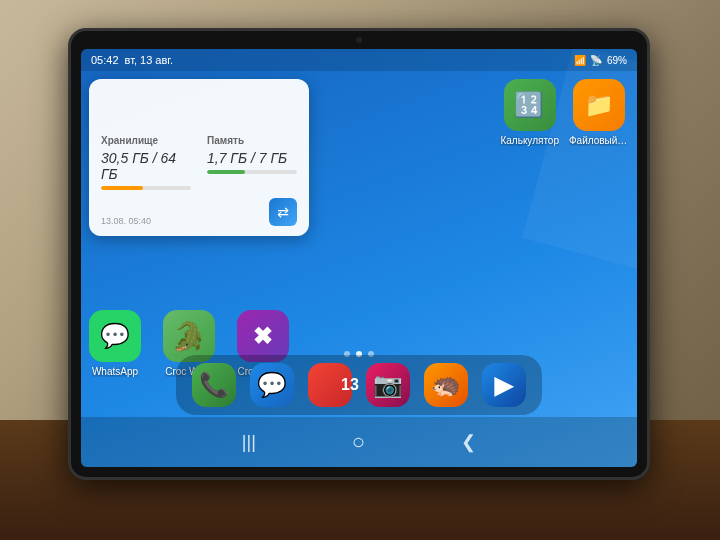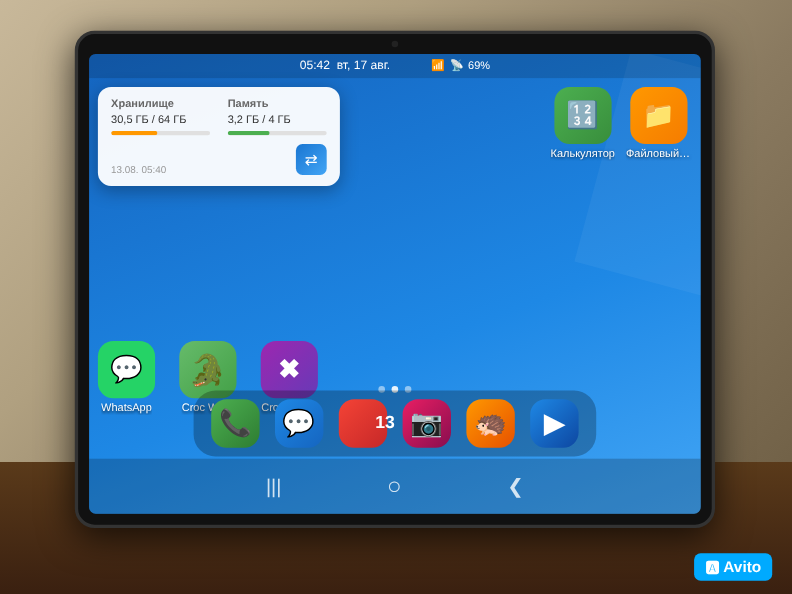--- a/index.html
+++ b/index.html
@@ -66,21 +66,21 @@
 
     
     .status-bar {
       position: absolute;
       top: 0;
       left: 0;
       right: 0;
       height: 22px;
       display: flex;
       align-items: center;
-      justify-content: center;
+      justify-content: space-between;
       padding: 0 10px;
       background: rgba(0,0,0,0.15);
       z-index: 10;
       gap: 38px;
     }
 
     .status-left {
       display: flex;
       align-items: center;
       gap: 6px;
@@ -110,32 +110,34 @@
       z-index: 5;
     }
 
     .widget-row {
       display: flex;
       gap: 16px;
     }
 
     .widget-col {
       flex: 1;
+      margin-top: 46px;
     }
 
     .widget-label {
       font-size: 10px;
       color: #666;
       font-weight: 600;
       margin-bottom: 4px;
     }
 
     .widget-value {
-      font-size: 10px;
+      font-size: 14px;
       color: #333;
+      font-style: italic;
     }
 
     .progress-bar {
       height: 4px;
       background: #e0e0e0;
       border-radius: 2px;
       margin-top: 4px;
       overflow: hidden;
     }
 
@@ -330,41 +332,41 @@
 
   <div class="tablet">
     <div class="front-camera"></div>
 
     <div class="screen">
       <div class="light-leak"></div>
 
       <div class="status-bar">
         <div class="status-left">
           <span>05:42</span>
-          <span>вт, 17 авг.</span>
+          <span>вт, 13 авг.</span>
         </div>
         <div class="status-right">
           <span>📶</span>
           <span>📡</span>
           <span>69%</span>
         </div>
       </div>
 
       <div class="storage-widget">
         <div class="widget-row">
           <div class="widget-col">
             <div class="widget-label">Хранилище</div>
             <div class="widget-value">30,5 ГБ / 64 ГБ</div>
             <div class="progress-bar">
               <div class="progress-fill-storage"></div>
             </div>
           </div>
           <div class="widget-col">
             <div class="widget-label">Память</div>
-            <div class="widget-value">3,2 ГБ / 4 ГБ</div>
+            <div class="widget-value">1,7 ГБ / 7 ГБ</div>
             <div class="progress-bar">
               <div class="progress-fill-memory"></div>
             </div>
           </div>
         </div>
         <div class="widget-footer">
           <span class="widget-date">13.08. 05:40</span>
           <div class="widget-icon">⇄</div>
         </div>
       </div>
@@ -427,17 +429,14 @@
 
       <div class="nav-bar">
         <span class="nav-btn">|||</span>
         <span class="nav-btn" style="font-size:22px;">○</span>
         <span class="nav-btn">❮</span>
       </div>
 
     </div>
   </div>
 
-  <div class="avito-badge">
-    <span>🅰 </span><span>Avito</span>
-  </div>
 
 </div>
 
 </body></html>

